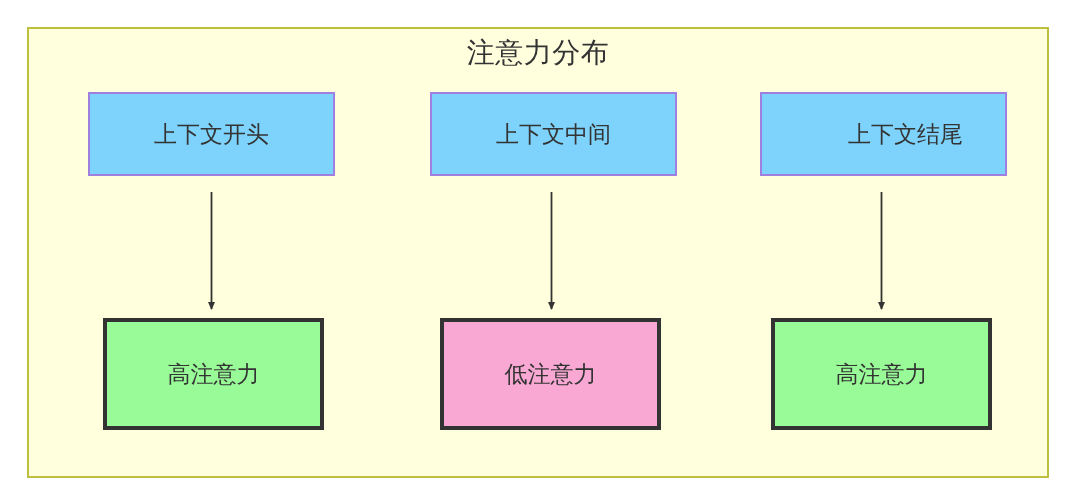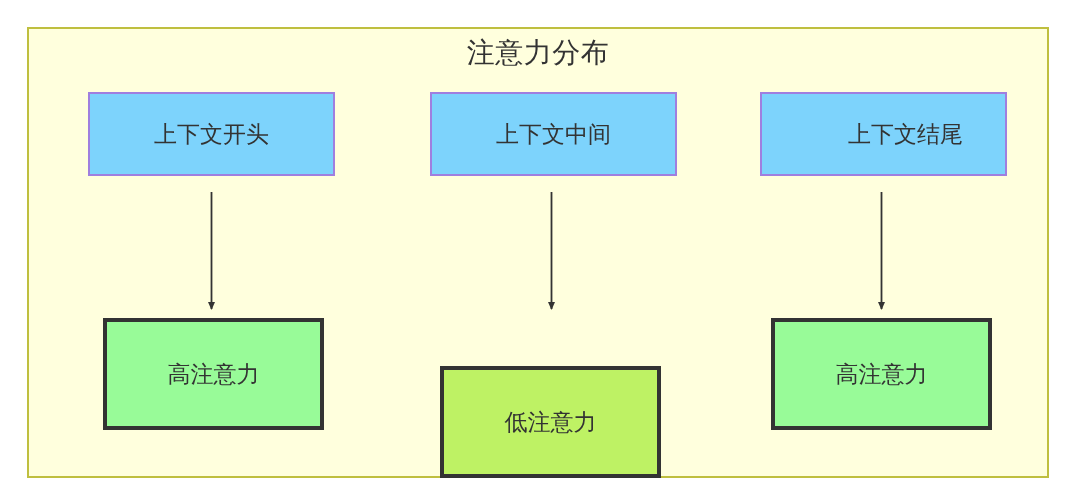--- a/index.html
+++ b/index.html
@@ -82,22 +82,21 @@
     width: 221px;
     height: 112px;
     top: 318px;
     border: 4px solid #333333;
   }
 
   .node.result.high {
     background: #98fb98;
   }
   .node.result.low {
-    background: #bef264;
-    margin-top: 48px;
+    background: #f9a8d4;
   }
 
   
   .col1.source { left: 88px; }
   .col2.source { left: 430px; }
   .col3.source { left: 760px; padding-left: 44px; }
 
   .col1.result { left: 103px; }
   .col2.result { left: 440px; }
   .col3.result { left: 771px; }

